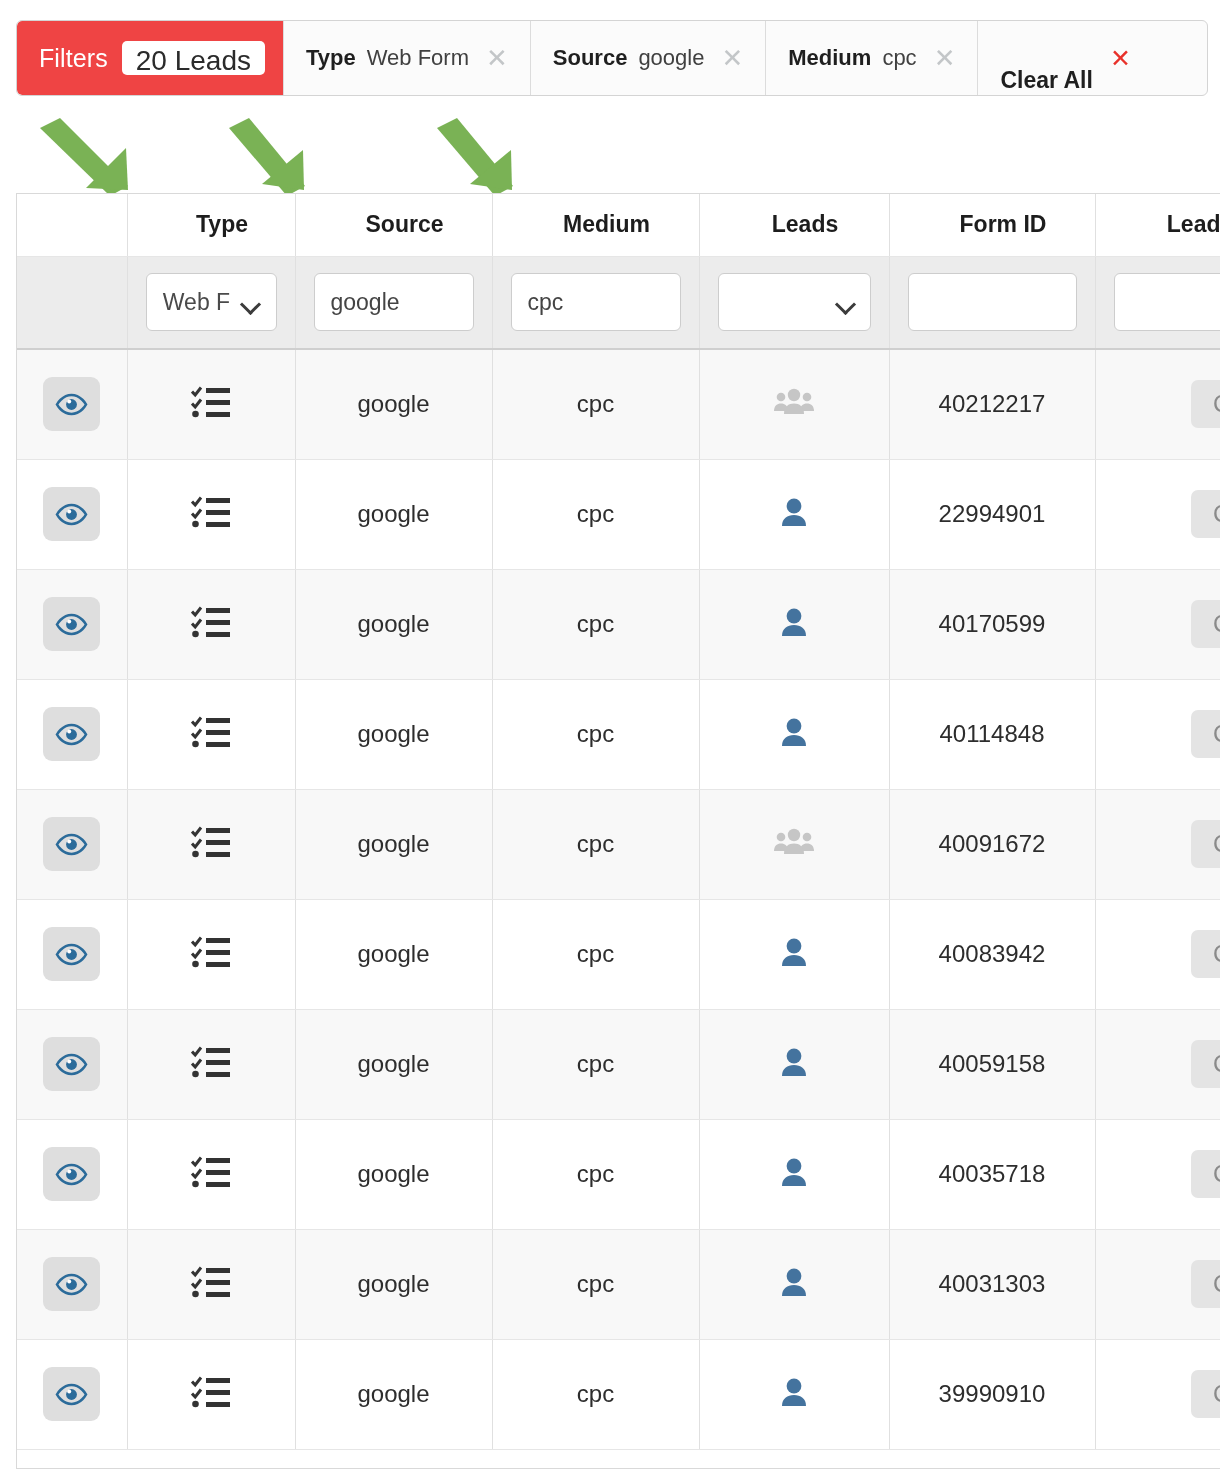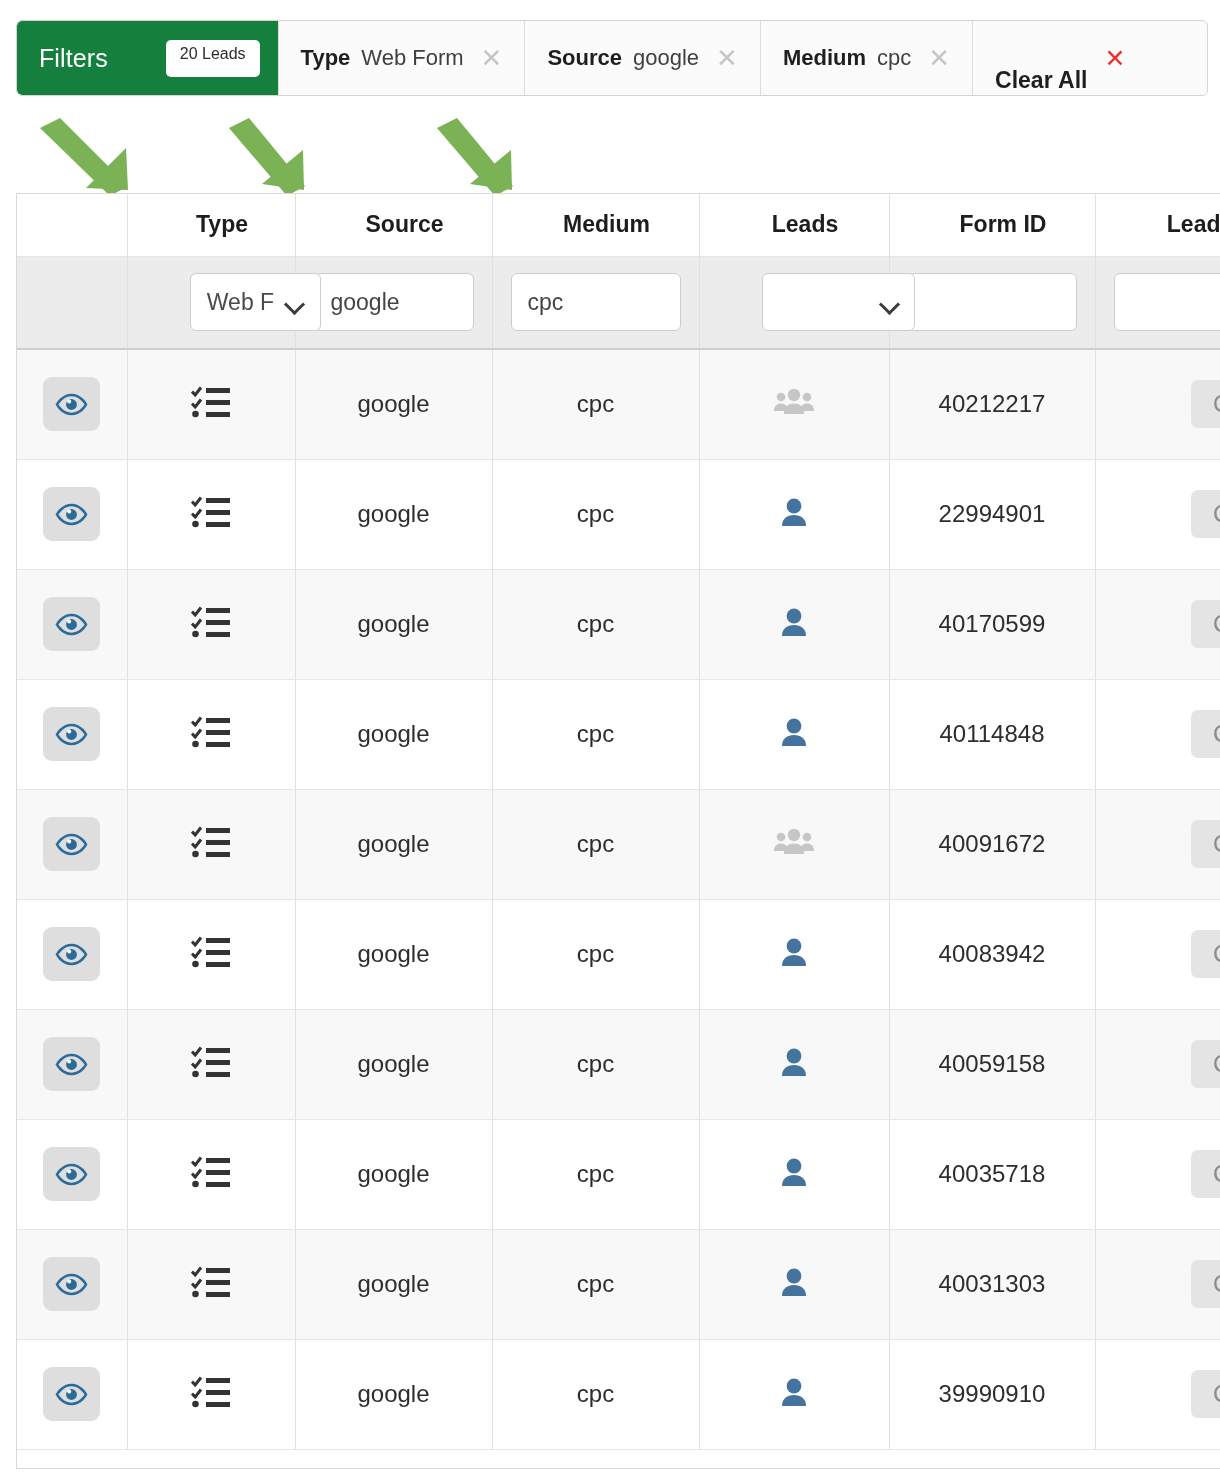--- a/index.html
+++ b/index.html
@@ -19,41 +19,40 @@
     width: 1192px;
     height: 76px;
     background: #fbfbfb;
     border: 1px solid #d4d4d4;
     border-radius: 6px;
     display: flex;
     align-items: stretch;
     overflow: hidden;
   }
   .filters-chip {
-    background: #15803d;
+    background: #ef4444;
     display: flex;
     align-items: center;
     gap: 14px;
     padding: 0 18px 0 22px;
     border-radius: 5px 0 0 5px;
   }
   .filters-chip .fl-label {
     color: #ffffff;
     font-size: 25px;
     letter-spacing: .1px;
   }
   .filters-chip .fl-count {
     background: #ffffff;
     color: #2b2b2b;
-    font-size: 16px;
+    font-size: 28px;
     border-radius: 5px;
-    padding: 6px 14px 15px;
+    padding: 6px 14px 0;
     line-height: 1;
     white-space: nowrap;
-    margin-left: 44px;
   }
   .fchip {
     display: flex;
     align-items: center;
     gap: 11px;
     padding: 0 22px;
     border-left: 1px solid #dcdcdc;
     background: #fbfbfb;
     white-space: nowrap;
   }
@@ -143,21 +142,20 @@
     background: #ffffff;
     border: 1px solid #cdcdcd;
     border-radius: 6px;
     display: flex;
     align-items: center;
     justify-content: center;
     gap: 12px;
     font-size: 23px;
     color: #4a4a4a;
     position: relative;
-    margin-left: 44px;
   }
   .fselect.empty { justify-content: flex-end; padding-right: 16px; }
   .chev {
     width: 17px; height: 10px;
     display: inline-block;
     position: relative;
   }
   .chev::before {
     content: "";
     position: absolute;

